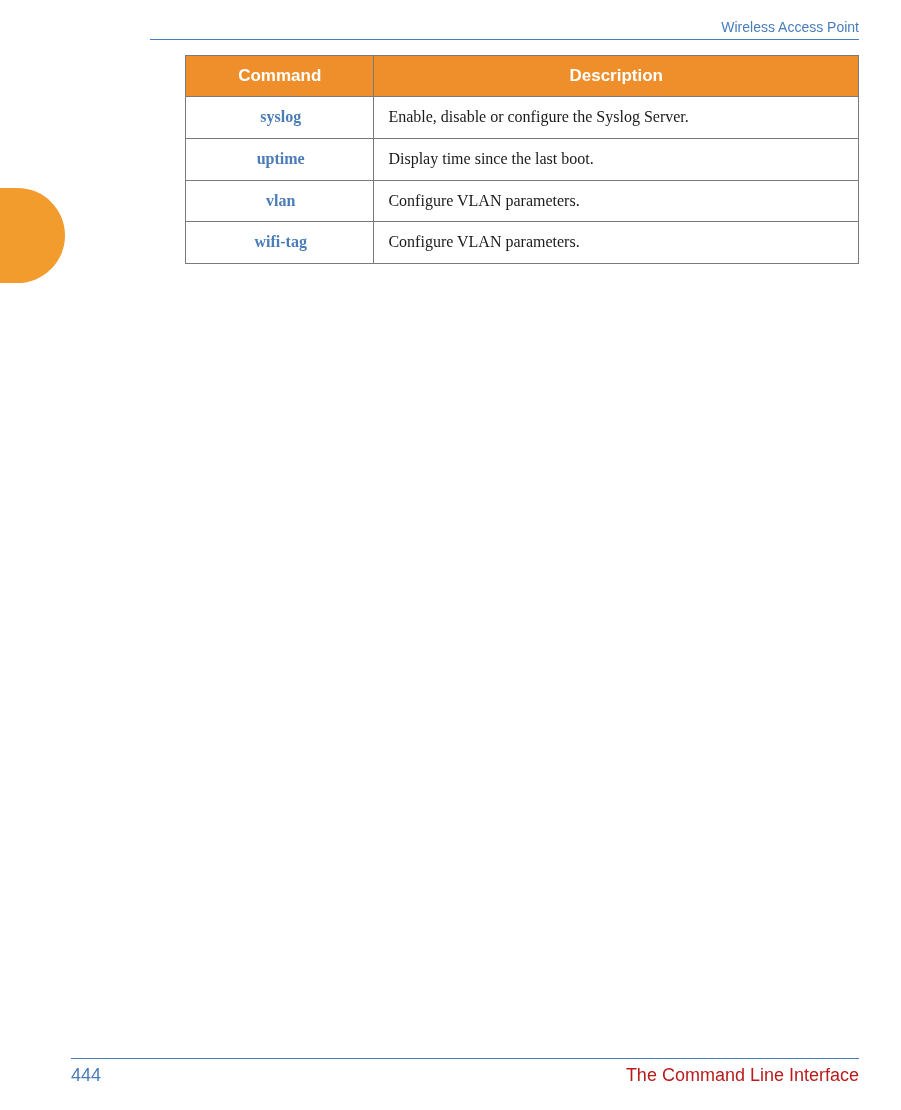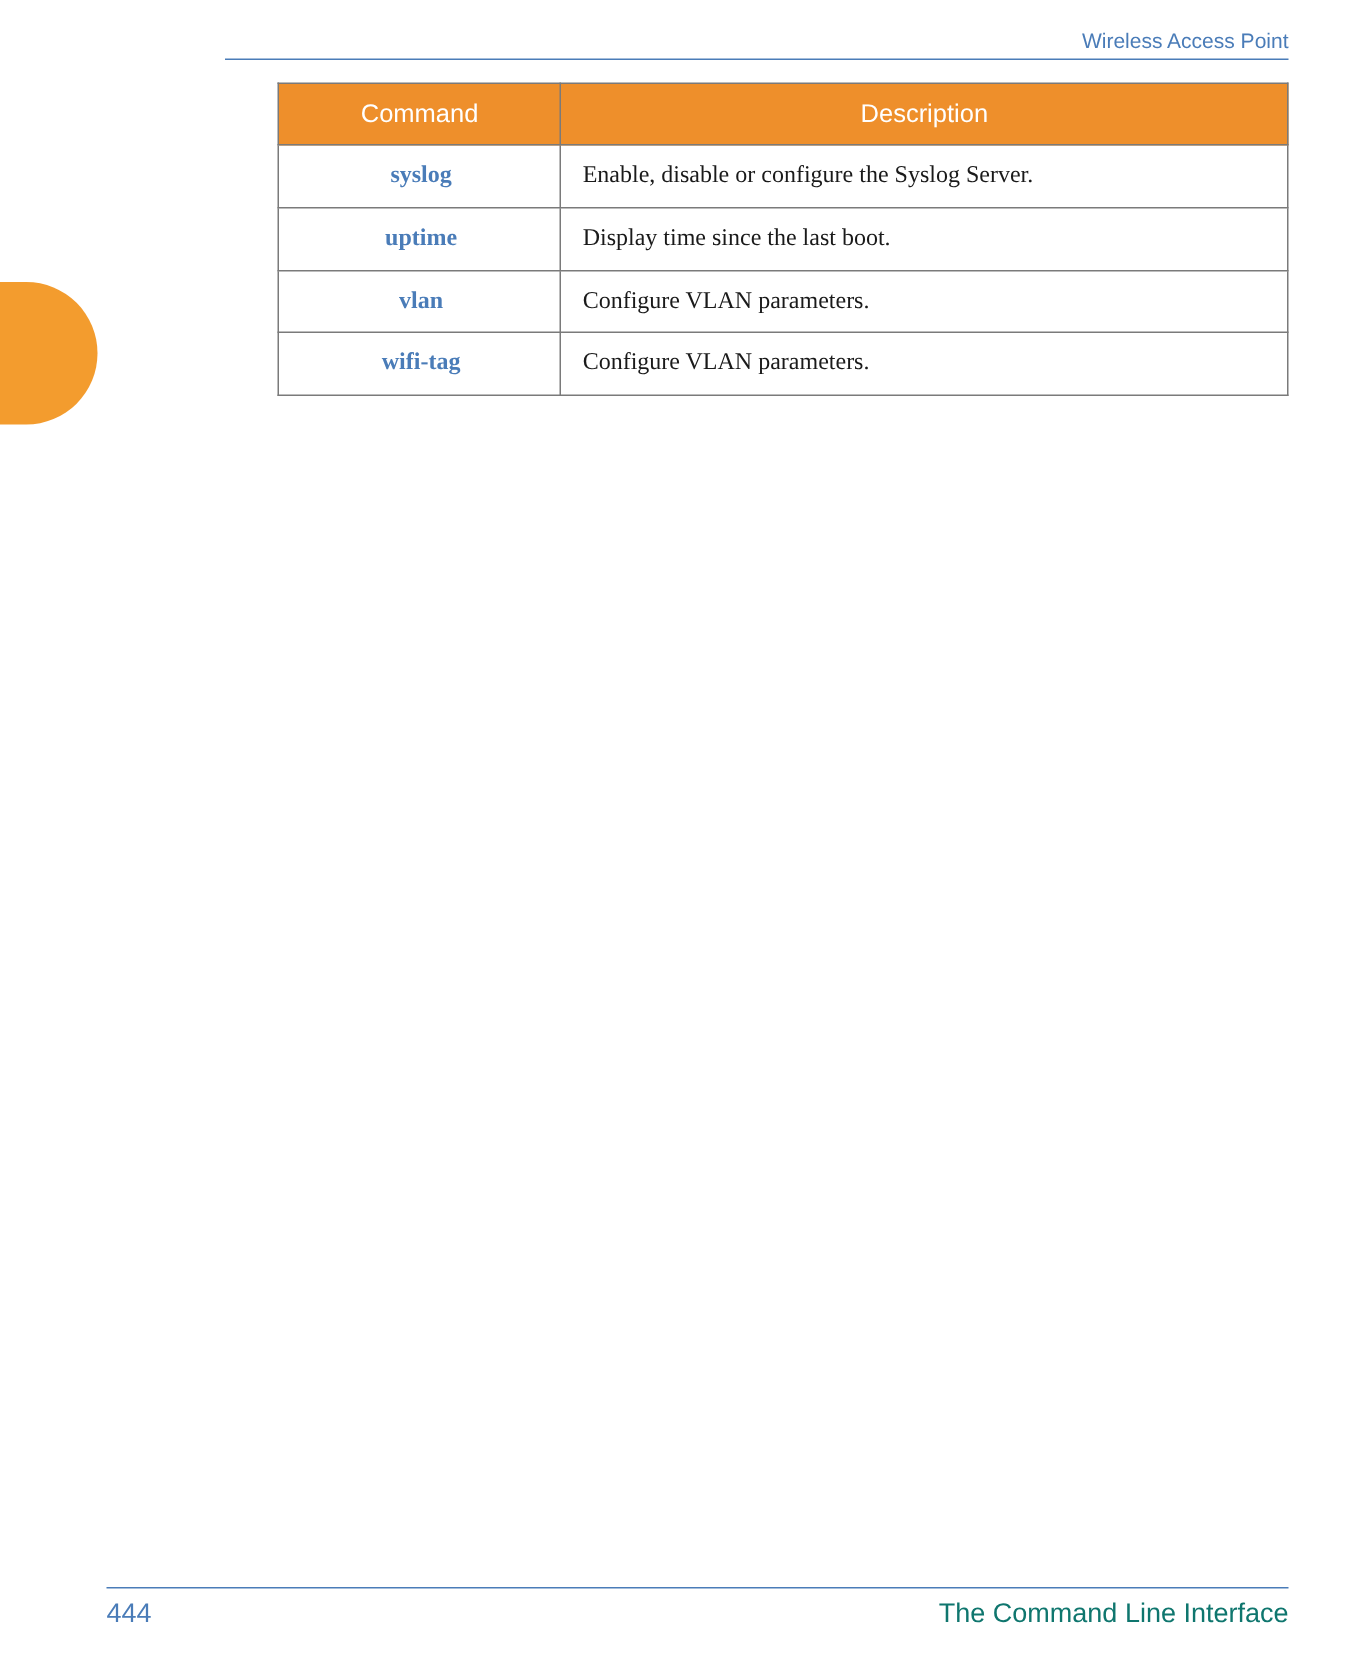--- a/index.html
+++ b/index.html
@@ -47,21 +47,21 @@
       margin: 15px 0 0 185px;
       width: 674px;
     }
     table {
       border-collapse: collapse;
       width: 100%;
     }
     th {
       background: #ee8f2b;
       color: #ffffff;
-      font-weight: 400;
+      font-weight: 700;
       font-size: 17px;
       padding: 10px 8px;
       border: 1px solid #7a7a7a;
       font-family: "Trebuchet MS", Helvetica, sans-serif;
       text-align: center;
     }
     th.col-cmd {
       width: 28%;
     }
     th.col-desc {
@@ -104,21 +104,21 @@
       display: flex;
       justify-content: space-between;
       align-items: baseline;
       font-family: "Trebuchet MS", Helvetica, sans-serif;
     }
     .page-num {
       color: #4a7cb8;
       font-size: 18px;
     }
     .section-name {
-      color: #0f766e;
+      color: #b91c1c;
       font-size: 18px;
       margin-left: 28px;
     }
   </style>
 </head>
 <body>
 
 <div class="page">
   <div class="header-title">Wireless Access Point</div>
   <hr class="header-rule">

